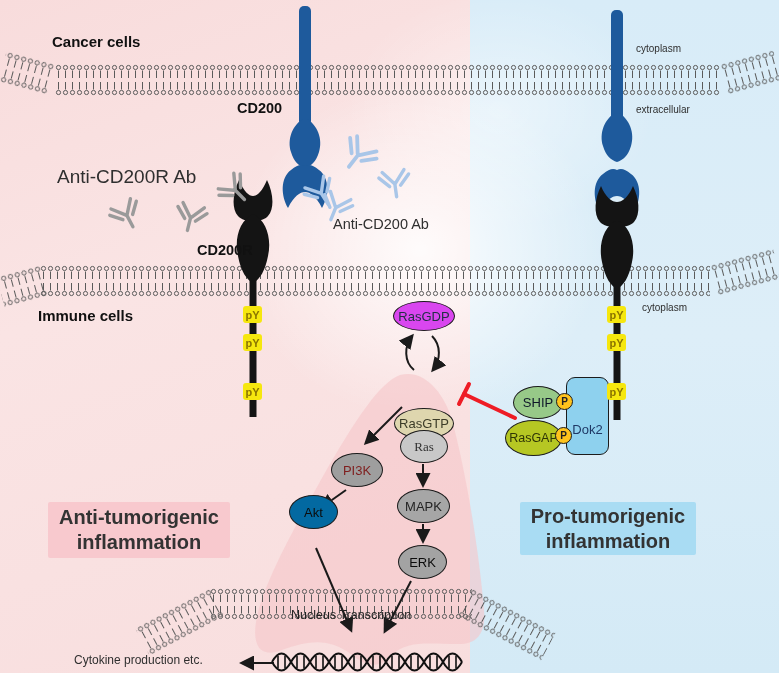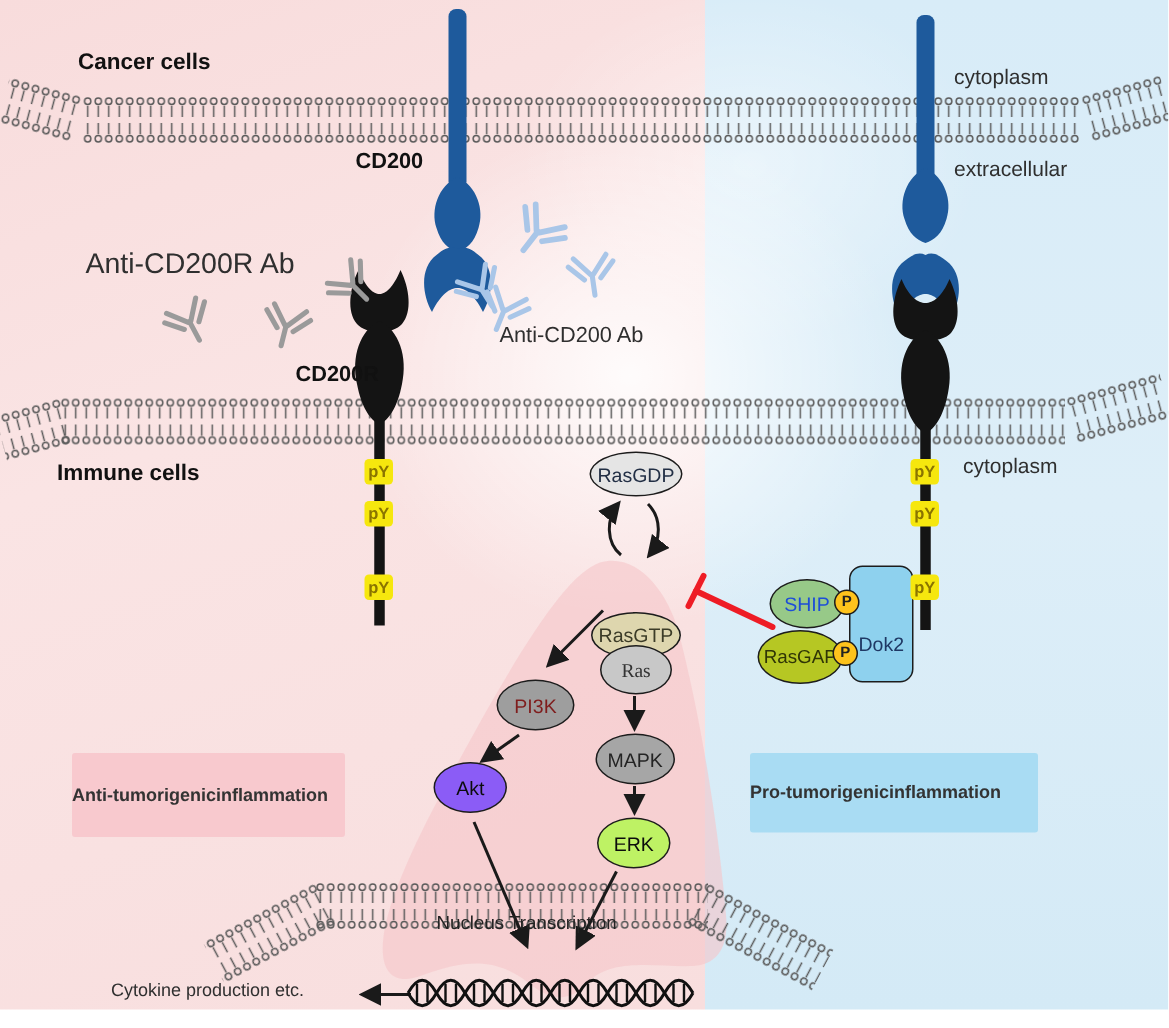--- a/index.html
+++ b/index.html
@@ -9,27 +9,27 @@
   }
   .bg-left{position:absolute;left:0;top:0;width:470px;height:673px;
     background:linear-gradient(160deg,#f8dcdc 0%,#fae4e4 40%,#f8dede 100%);}
   .bg-right{position:absolute;left:470px;top:0;width:309px;height:673px;
     background:linear-gradient(180deg,#d8ecf8 0%,#ddeef8 50%,#d4eaf6 100%);}
   .glow{position:absolute;left:0;top:0;width:779px;height:673px;pointer-events:none;
     background:
       radial-gradient(ellipse 260px 240px at 420px 250px, rgba(255,255,255,.88), rgba(255,255,255,0) 70%),
       radial-gradient(ellipse 220px 170px at 500px 110px, rgba(255,255,255,.45), rgba(255,255,255,0) 70%);}
   svg.art{position:absolute;left:0;top:0;}
-  .lbl{position:absolute;white-space:nowrap;color:#2f2f2f;font-size:14px;}
+  .lbl{position:absolute;white-space:nowrap;color:#2f2f2f;font-size:10px;}
   .bold{font-weight:bold;color:#111;}
   .node{position:absolute;border:1.6px solid #1c1c1c;border-radius:50%;
     display:flex;align-items:center;justify-content:center;
     font-size:13px;color:#222;box-sizing:border-box;}
-  .banner{position:absolute;display:flex;flex-direction:row;align-items:center;
-    font-weight:bold;font-size:12px;line-height:1.25;color:#333;border-radius:2px;text-align:center;}
+  .banner{position:absolute;display:flex;flex-direction:column;align-items:center;justify-content:center;
+    font-weight:bold;font-size:20px;line-height:1.25;color:#333;border-radius:2px;text-align:center;}
   .py{position:absolute;width:19px;height:17px;background:#f6e70e;border-radius:3px;
     display:flex;align-items:center;justify-content:center;
     font-size:11px;font-weight:bold;color:#8a7400;}
   .pcirc{position:absolute;width:17px;height:17px;background:#fec31c;border:1.5px solid #1c1c1c;
     border-radius:50%;display:flex;align-items:center;justify-content:center;
     font-size:10px;font-weight:bold;color:#222;box-sizing:border-box;}
   .dok2{position:absolute;left:566px;top:377px;width:43px;height:78px;background:#8ed1ee;
     border:1.6px solid #1c1c1c;border-radius:9px;box-sizing:border-box;
     display:flex;align-items:center;justify-content:center;padding-top:27px;
     font-size:13px;color:#1f3864;}
@@ -172,35 +172,35 @@
   <div class="lbl bold" style="left:181px;top:242px;font-size:14.5px;margin-left:16px;">CD200R</div>
   <div class="lbl bold" style="left:38px;top:307px;font-size:15px;">Immune cells</div>
   <div class="lbl" style="left:642px;top:302px;">cytoplasm</div>
   <div class="lbl" style="left:291px;top:608px;font-size:12.5px;color:#222;">Nucleus Transcription</div>
   <div class="lbl" style="left:74px;top:653px;font-size:12px;">Cytokine production etc.</div>
 
   <div class="banner" style="left:48px;top:502px;width:182px;height:56px;background:#f8c9ce;">
     <span>Anti-tumorigenic</span>
     <span>inflammation</span>
   </div>
-  <div class="banner" style="left:500px;top:502px;width:192px;height:53px;background:#a9dcf3;">
+  <div class="banner" style="left:520px;top:502px;width:176px;height:53px;background:#a9dcf3;">
     <span>Pro-tumorigenic</span>
     <span>inflammation</span>
   </div>
 
-  <div class="node" style="left:393px;top:301px;width:62px;height:30px;background:#e5e5e5;color:#222f45;text-align:center;">RasGDP</div>
+  <div class="node" style="left:393px;top:301px;width:62px;height:30px;background:#d946ef;color:#222f45;text-align:center;">RasGDP</div>
   <div class="node" style="left:394px;top:374px;width:60px;height:31px;background:#ded6ae;color:#3c3c28;margin-top:34px;">RasGTP</div>
   <div class="node" style="left:331px;top:453px;width:52px;height:34px;background:#9e9e9e;color:#7f1d1d;">PI3K</div>
-  <div class="node" style="left:289px;top:508px;width:49px;height:34px;background:#8b5cf6;color:#0c0c0c;">Akt</div>
+  <div class="node" style="left:289px;top:495px;width:49px;height:34px;background:#0369a1;color:#0c0c0c;">Akt</div>
   <div class="node" style="left:400px;top:430px;width:48px;height:33px;background:#c8c8c8;color:#333;font-family:Liberation Serif, serif;">Ras</div>
   <div class="node" style="left:397px;top:489px;width:53px;height:34px;background:#a6a6a6;color:#242424;">MAPK</div>
-  <div class="node" style="left:398px;top:545px;width:49px;height:34px;background:#bef264;color:#0c0c0c;">ERK</div>
+  <div class="node" style="left:398px;top:545px;width:49px;height:34px;background:#a3a3a3;color:#0c0c0c;">ERK</div>
 
   <div class="dok2">Dok2</div>
-  <div class="node" style="left:513px;top:386px;width:50px;height:33px;background:#97c988;color:#1d4ed8;">SHIP</div>
+  <div class="node" style="left:513px;top:386px;width:50px;height:33px;background:#97c988;color:#0f172a;">SHIP</div>
   <div class="node" style="left:505px;top:420px;width:57px;height:36px;background:#b6c723;color:#2f3506;font-size:12.5px;">RasGAP</div>
   <div class="pcirc" style="left:556px;top:393px;">P</div>
   <div class="pcirc" style="left:555px;top:427px;">P</div>
 
   <div class="py" style="left:243px;top:306px;">pY</div>
   <div class="py" style="left:243px;top:334px;">pY</div>
   <div class="py" style="left:243px;top:383px;">pY</div>
   <div class="py" style="left:607px;top:306px;">pY</div>
   <div class="py" style="left:607px;top:334px;">pY</div>
   <div class="py" style="left:607px;top:383px;">pY</div>

